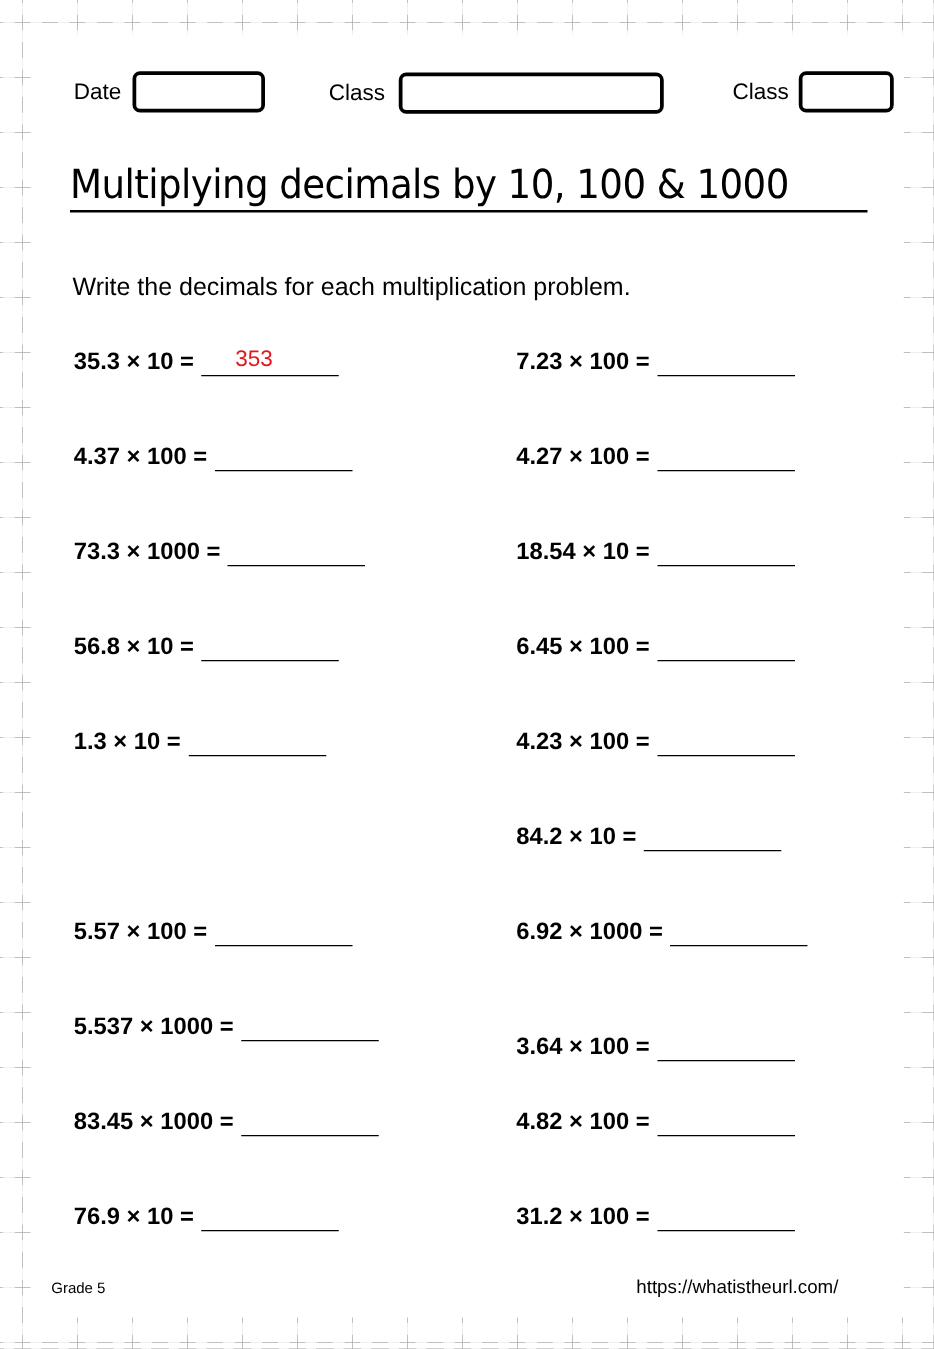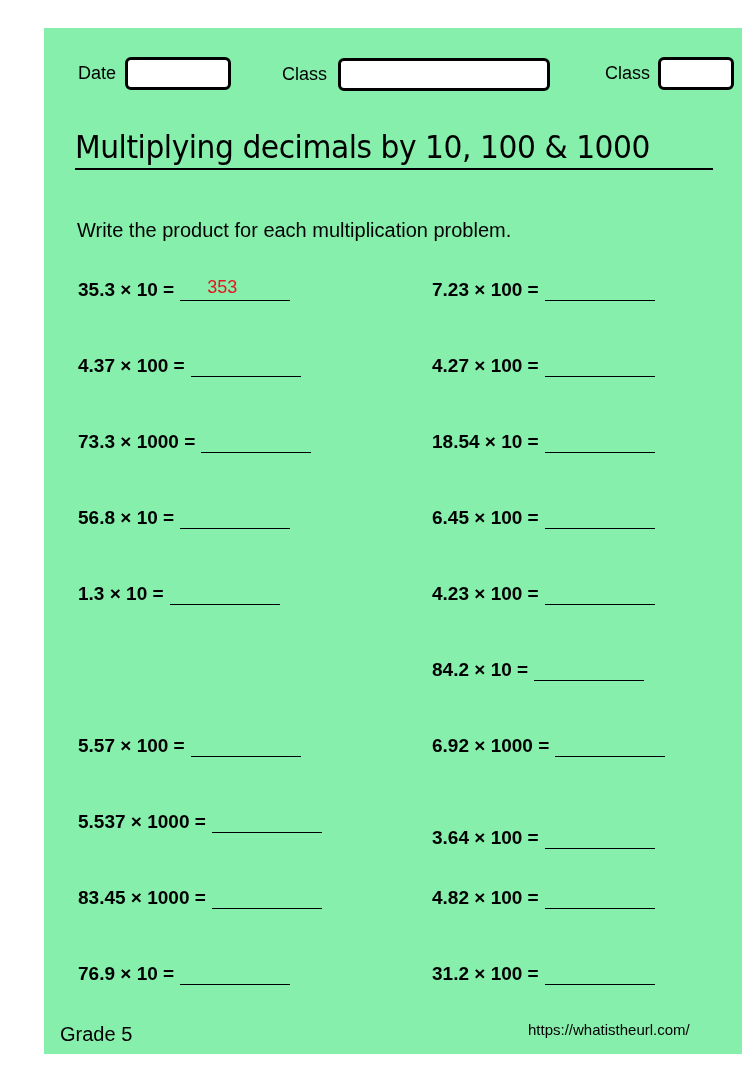--- a/index.html
+++ b/index.html
@@ -8,62 +8,62 @@
       background-color: #000;
       background-image: radial-gradient(circle at 0 0, #fff 0, #fff 15.5px, transparent 16px),
                         radial-gradient(circle at 22px 0, #fff 0, #fff 15.5px, transparent 16px),
                         radial-gradient(circle at 0 22px, #fff 0, #fff 15.5px, transparent 16px),
                         radial-gradient(circle at 22px 22px, #fff 0, #fff 15.5px, transparent 16px);
       background-size: 22px 22px;
       background-position: -4px -4px;
       font-family: "Liberation Sans", sans-serif;
     }
     .page {
-      position: absolute; left: 44px; top: 28px; width: 698px; height: 1026px;
-      background: #86efac;
+      position: absolute; left: 25px; top: 28px; width: 698px; height: 1026px;
+      background: #ffffff;
     }
     .hdr-label { position: absolute; font-size: 18px; color: #000; }
     .hdr-box { position: absolute; border: 3px solid #000; border-radius: 6px; box-sizing: border-box; background: #fff; }
     .title {
       position: absolute; left: 31px; top: 100px; width: 638px;
       font-family: "DejaVu Sans", sans-serif; font-size: 32px; font-weight: 500;
       letter-spacing: -0.5px; white-space: nowrap; color: #000;
       transform: scaleX(0.93); transform-origin: left top;
     }
     .title-rule { position: absolute; left: 31px; top: 140px; width: 638px; height: 2px; background: #000; }
     .instr { position: absolute; left: 33px; top: 191px; font-size: 20px; color: #000; }
     .prob { position: absolute; font-size: 19px; font-weight: bold; color: #000; white-space: nowrap; height: 26px; }
     .prob .expr { display: inline-block; vertical-align: bottom; }
     .prob .blank {
       display: inline-block; width: 110px; height: 22px; border-bottom: 1.5px solid #000;
       margin-left: 6px; vertical-align: bottom; position: relative;
     }
     .prob .ans {
       position: absolute; left: 27px; bottom: 2px; font-size: 18px; font-weight: normal; color: #e3161d;
     }
-    .footer { position: absolute; font-size: 20px; color: #000; }
+    .footer { position: absolute; font-size: 12px; color: #000; }
   </style>
 </head>
 <body>
 
 <div class="page">
 
   <span class="hdr-label" style="left:34px; top:35px;">Date</span>
   <div class="hdr-box" style="left:81px; top:29px; width:106px; height:33px;"></div>
 
   <span class="hdr-label" style="left:238px; top:36px;">Class</span>
   <div class="hdr-box" style="left:294px; top:30px; width:212px; height:33px;"></div>
 
   <span class="hdr-label" style="left:561px; top:35px;">Class</span>
   <div class="hdr-box" style="left:614px; top:29px; width:76px; height:33px;"></div>
 
   <div class="title">Multiplying decimals by 10, 100 &amp; 1000</div>
   <div class="title-rule"></div>
 
-  <div class="instr">Write the product for each multiplication problem.</div>
+  <div class="instr">Write the decimals for each multiplication problem.</div>
 
   <div class="prob" style="left:34px; top:250px;">
     <span class="expr">35.3 × 10 =</span><span class="blank"><span class="ans">353</span></span>
   </div>
   <div class="prob" style="left:34px; top:326px;">
     <span class="expr">4.37 × 100 =</span><span class="blank"><span class="ans"></span></span>
   </div>
   <div class="prob" style="left:34px; top:402px;">
     <span class="expr">73.3 × 1000 =</span><span class="blank"><span class="ans"></span></span>
   </div>

